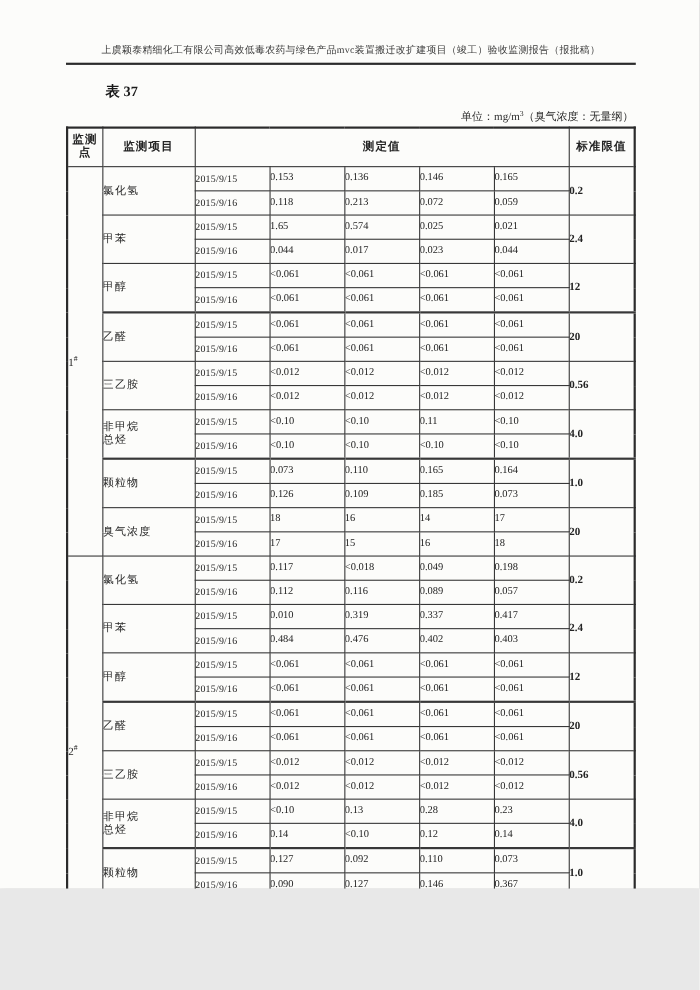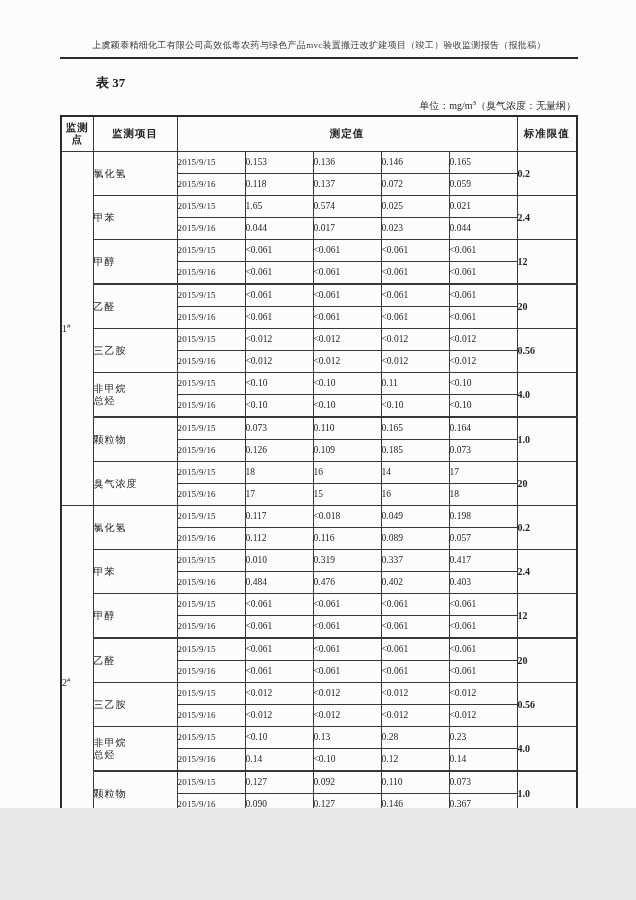--- a/index.html
+++ b/index.html
@@ -70,21 +70,21 @@
           <td class="date">2015/9/15</td>
           <td class="val">0.153</td>
           <td class="val">0.136</td>
           <td class="val">0.146</td>
           <td class="val">0.165</td>
           <td class="limit" rowspan="2">0.2</td>
         </tr>
         <tr>
           <td class="date">2015/9/16</td>
           <td class="val">0.118</td>
-          <td class="val">0.137</td>
+          <td class="val">0.213</td>
           <td class="val">0.072</td>
           <td class="val">0.059</td>
         </tr>
         <tr>
           <td class="item" rowspan="2">甲苯</td>
           <td class="date">2015/9/15</td>
           <td class="val">1.65</td>
           <td class="val">0.574</td>
           <td class="val">0.025</td>
           <td class="val">0.021</td>

